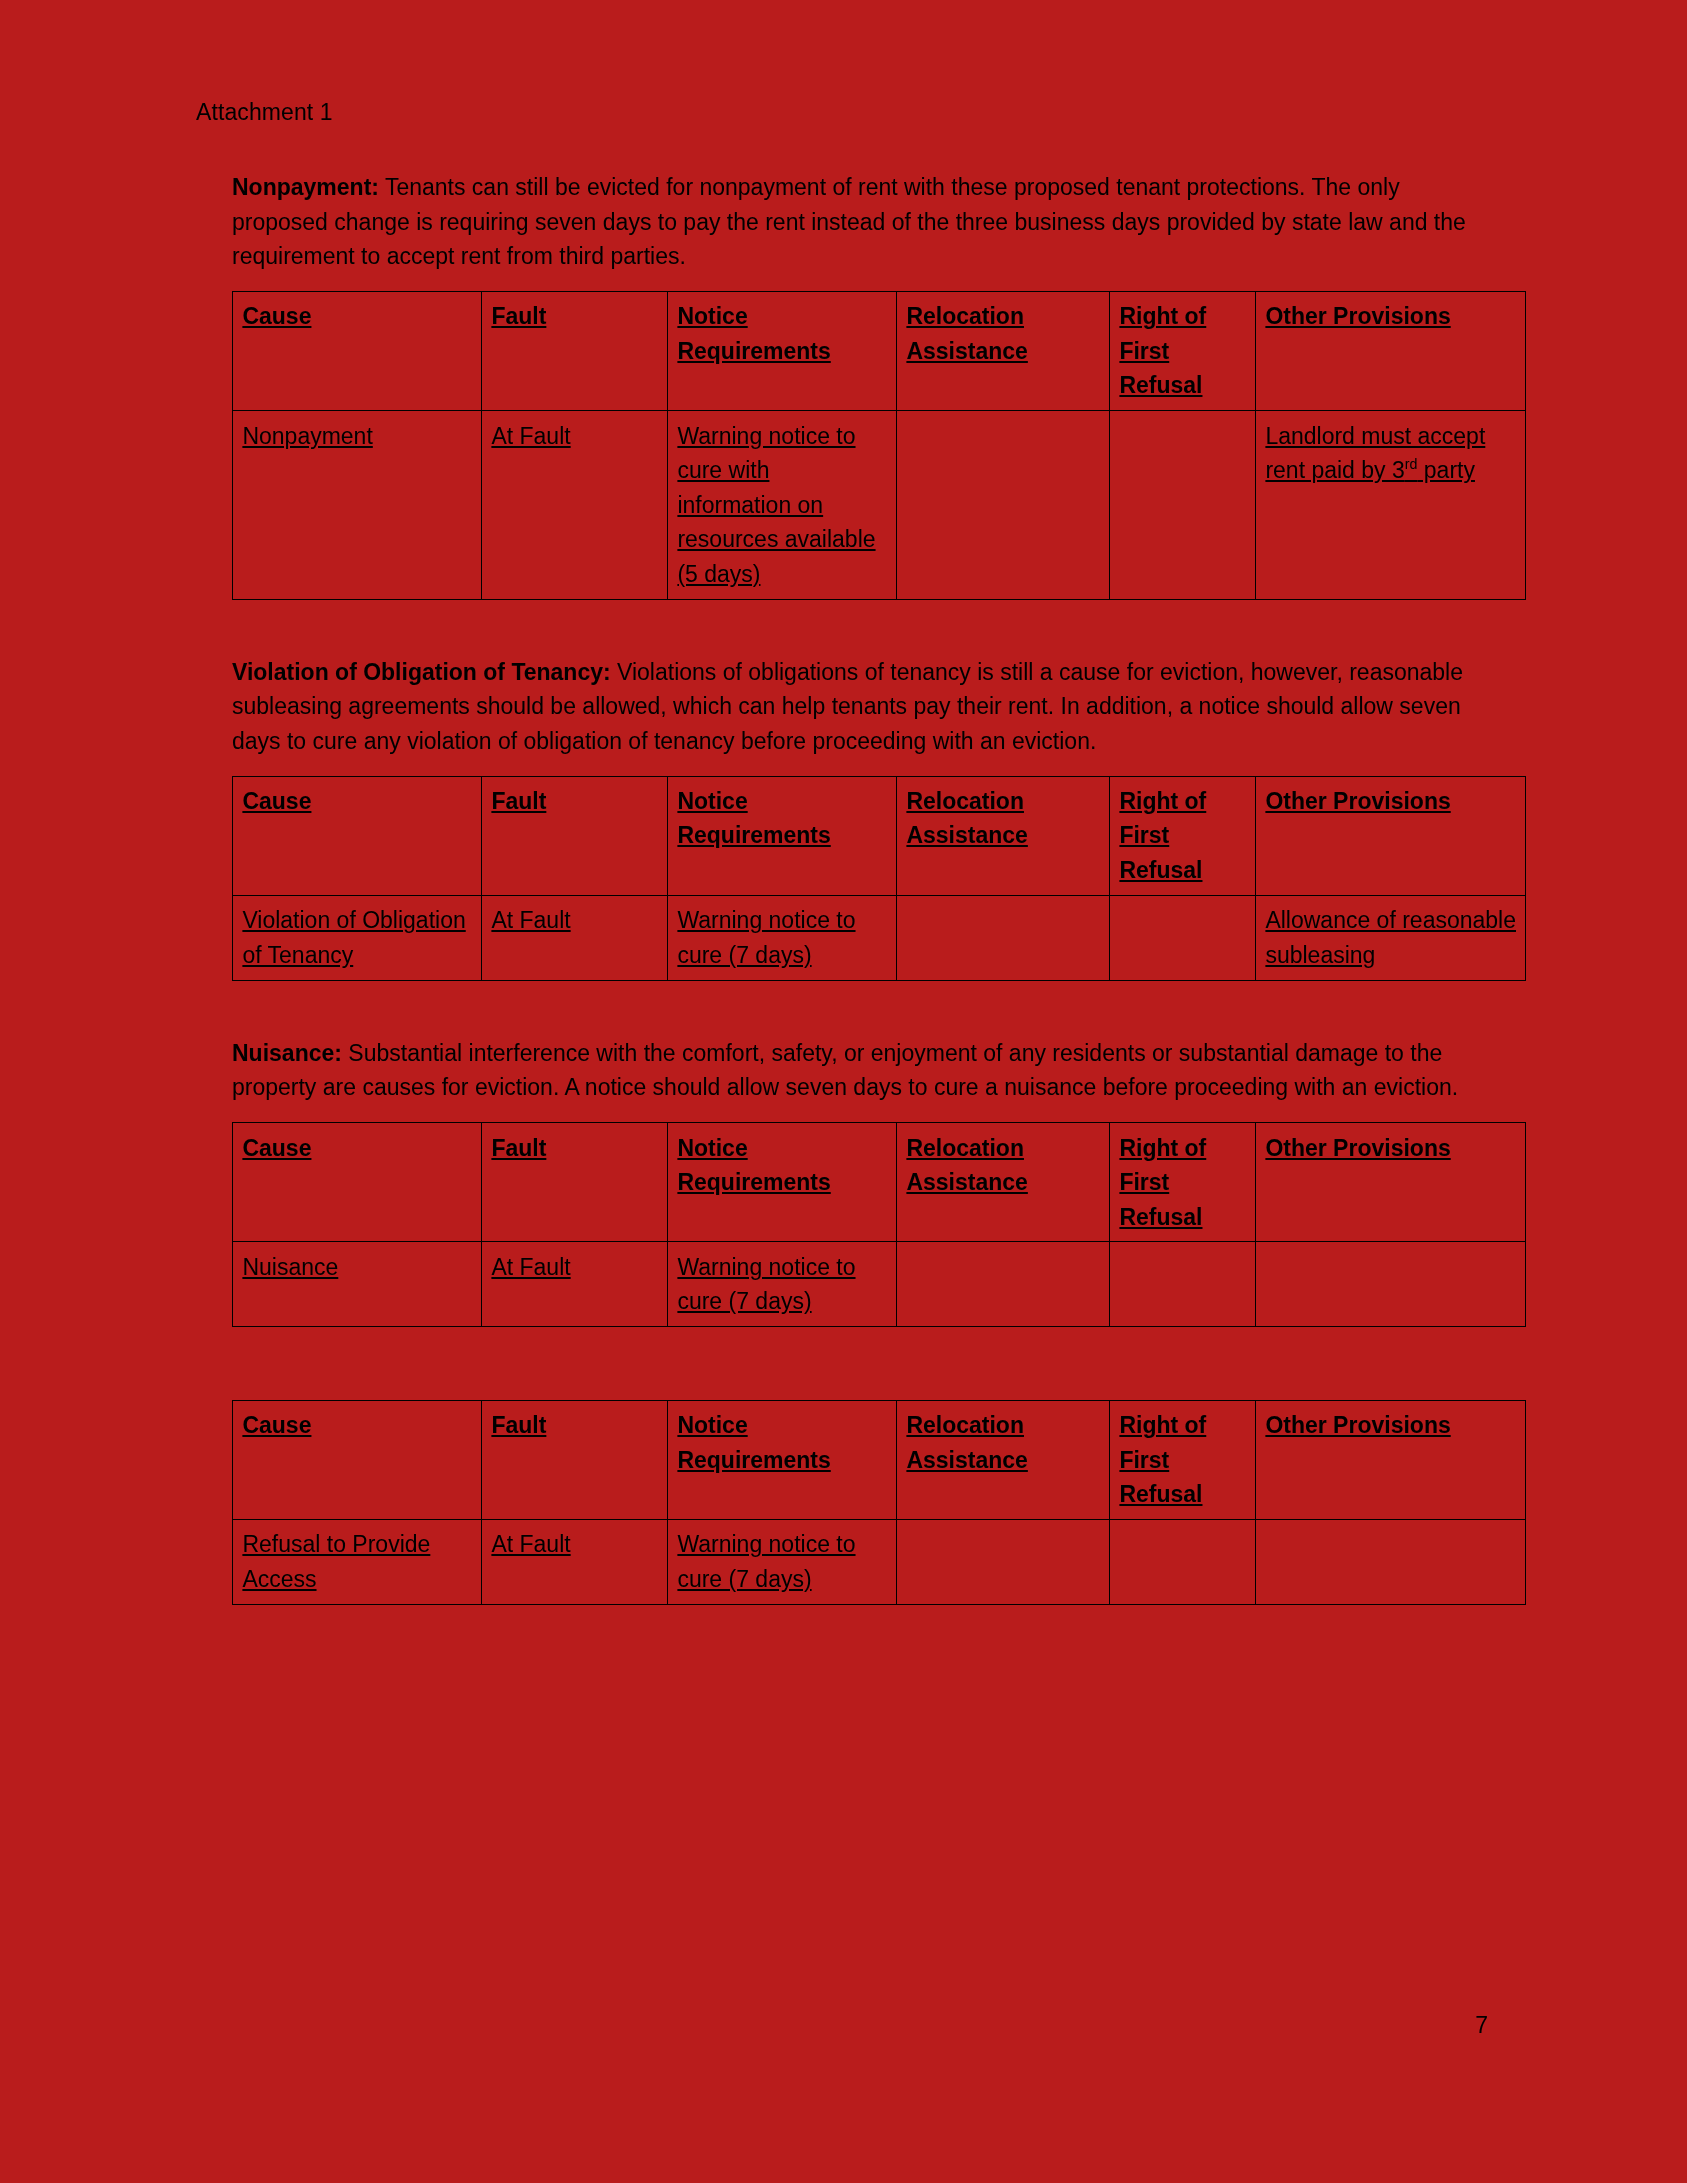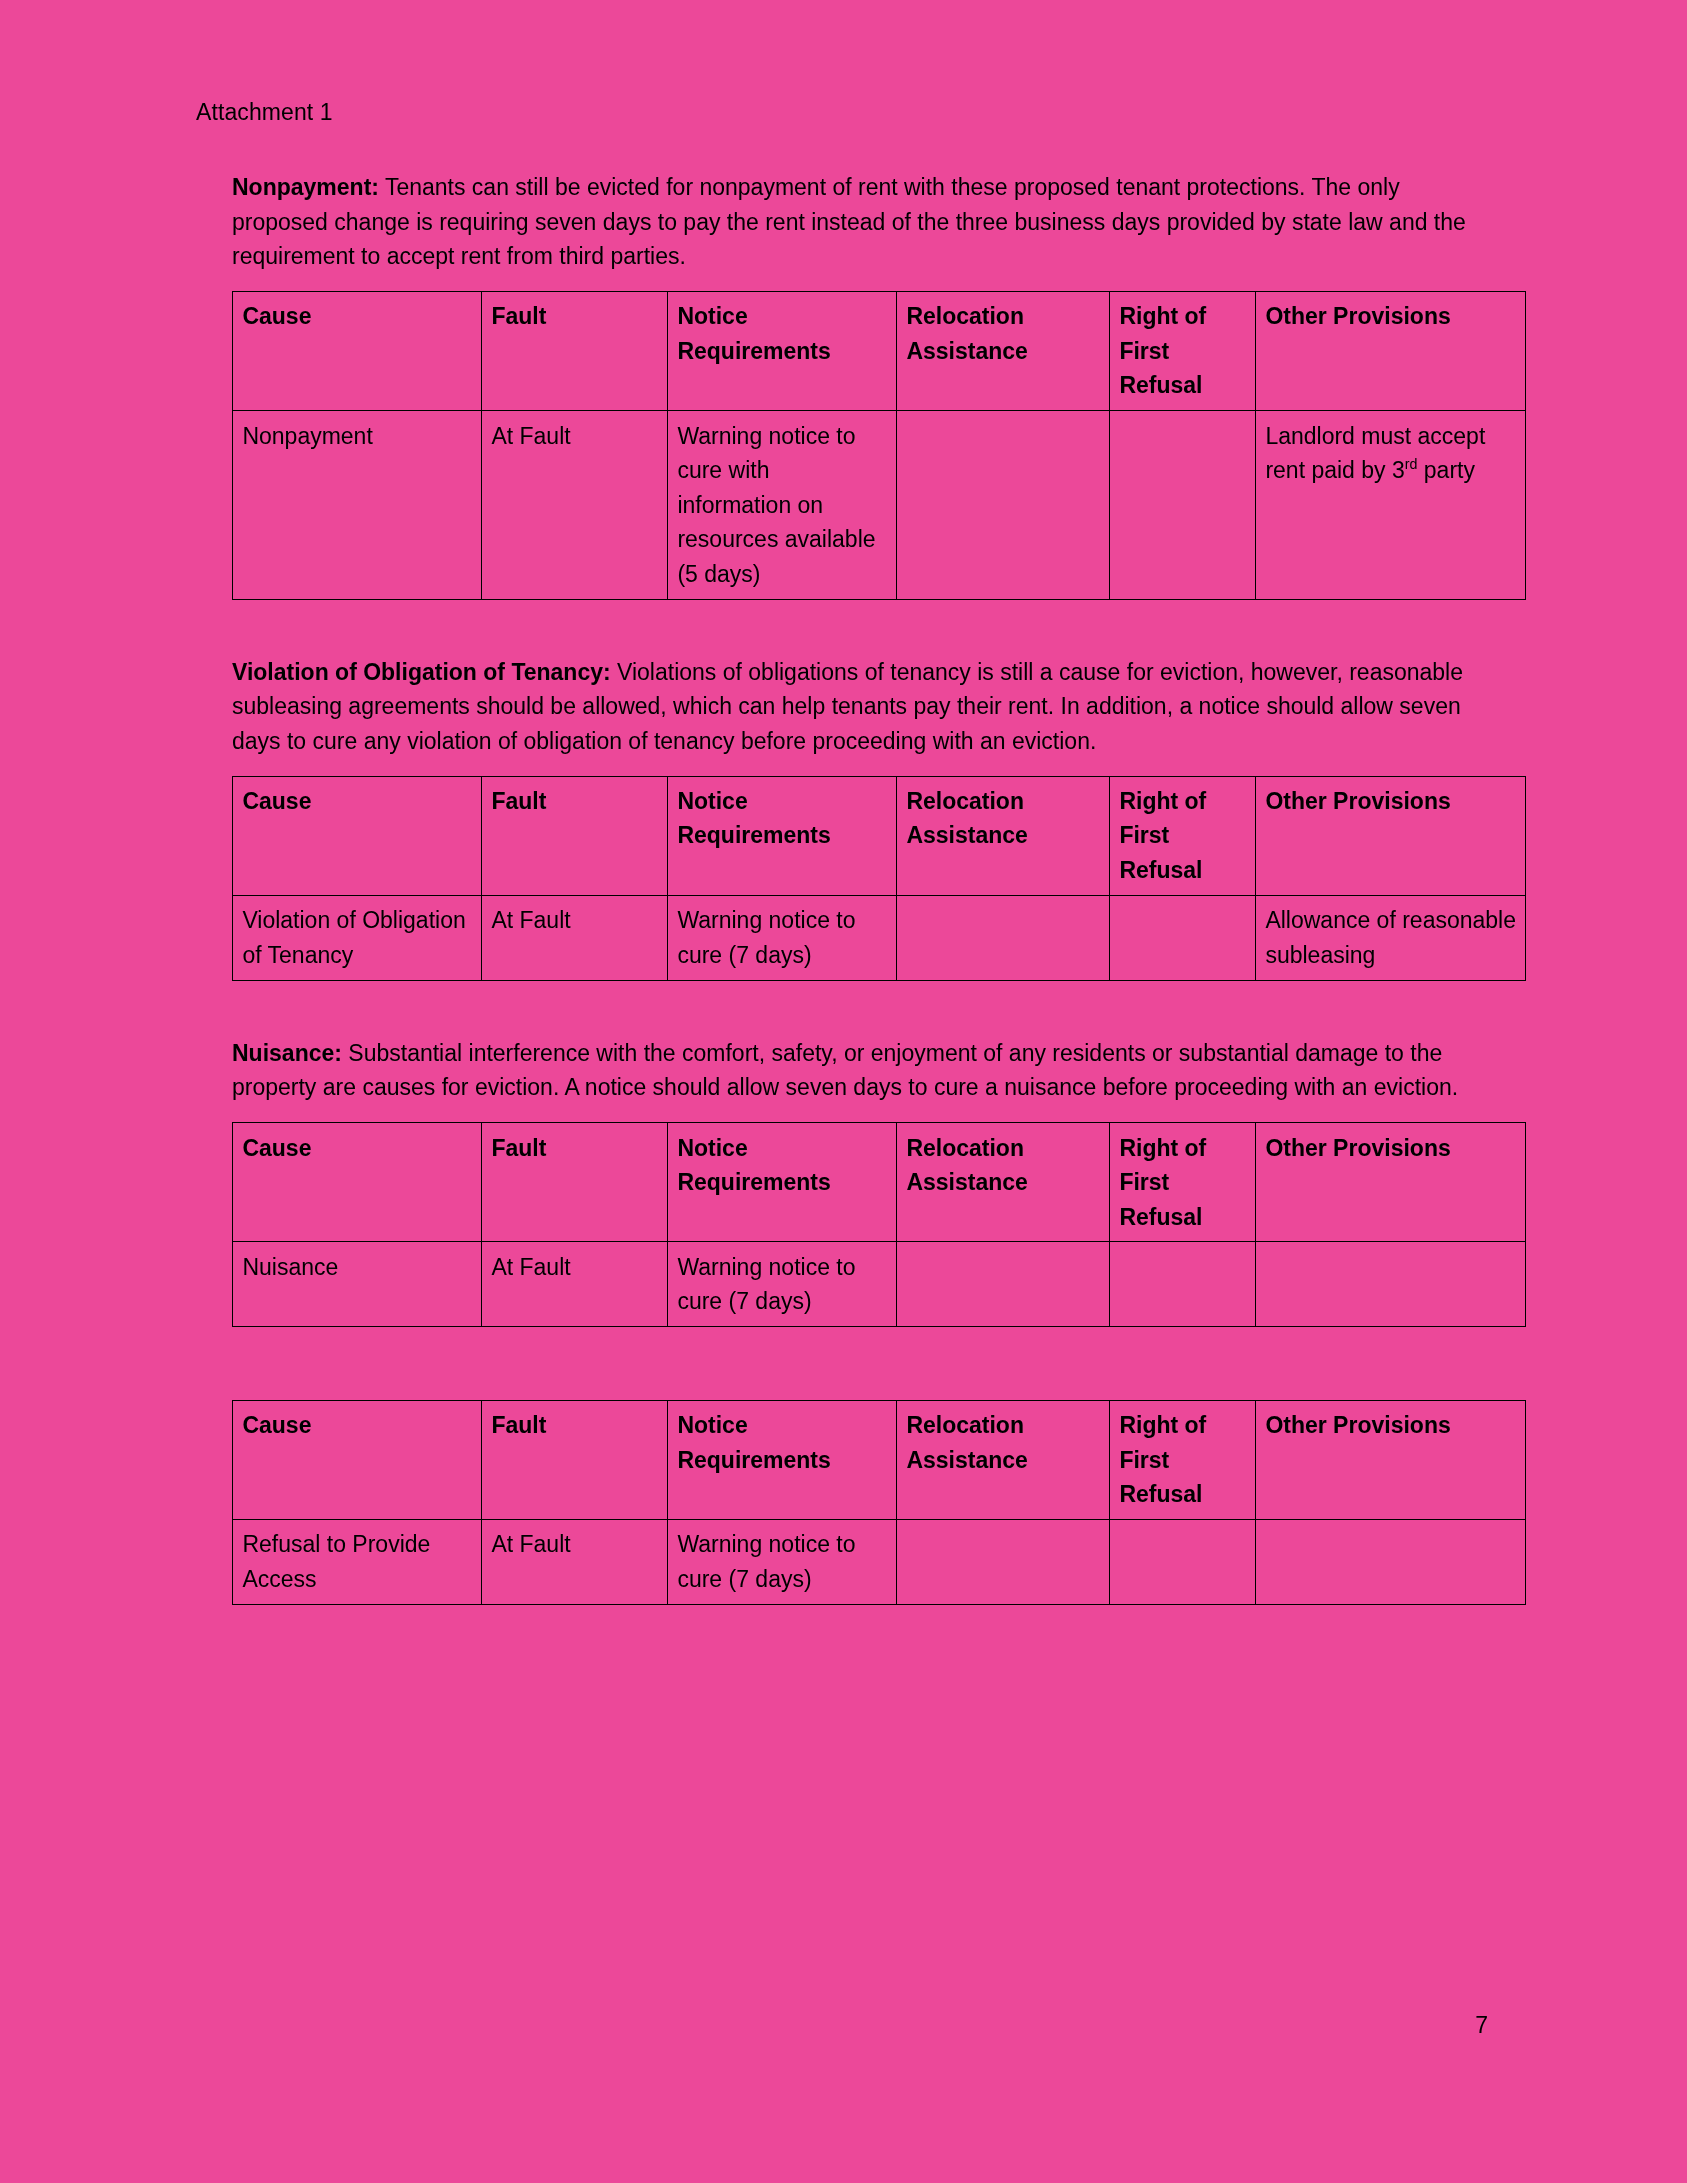--- a/index.html
+++ b/index.html
@@ -8,21 +8,21 @@
     background: #ffffff;
   }
   body {
     font-family: "Liberation Sans", sans-serif;
     color: #000000;
   }
   .page {
     position: relative;
     width: 1687px;
     height: 2183px;
-    background: #ec4899;
+    background: #b91c1c;
     box-sizing: border-box;
     padding: 0;
     overflow: hidden;
   }
   .content {
     position: absolute;
     left: 196px;
     top: 0;
     width: 1292px;
   }
@@ -50,20 +50,21 @@
   
   .gap-intro   { height: 46px; }
   .gap-pre-tbl { height: 17.5px; }
   .gap-post-tbl{ height: 55px; }
 
   table.ct {
     border-collapse: collapse;
     width: 1292px;
     table-layout: fixed;
     font-size: 23px;
+    text-decoration: underline;
   }
   table.ct td, table.ct th {
     border: 1.3px solid #000000;
     vertical-align: top;
     padding: 7.4px 8.7px 7.4px 9.4px;
     line-height: 1.50;
     text-align: left;
     font-weight: normal;
   }
   table.ct thead th {

